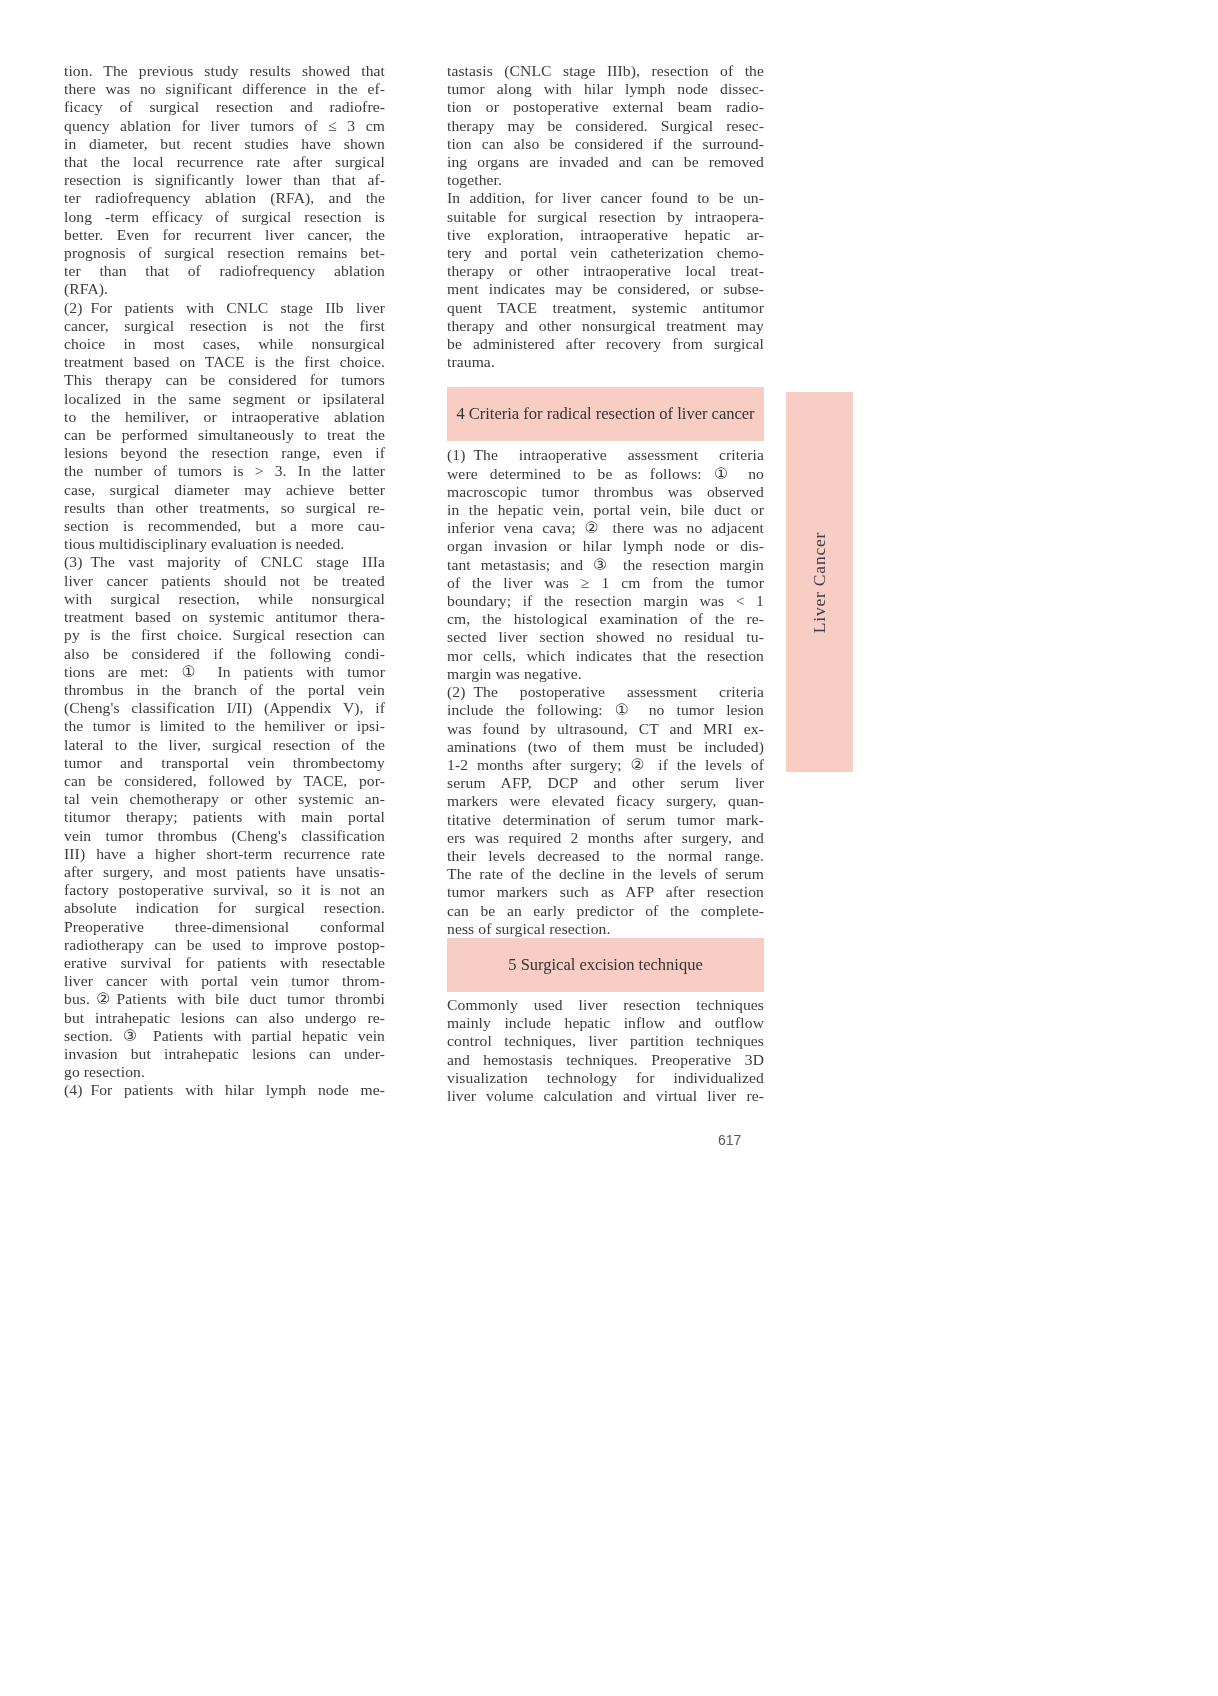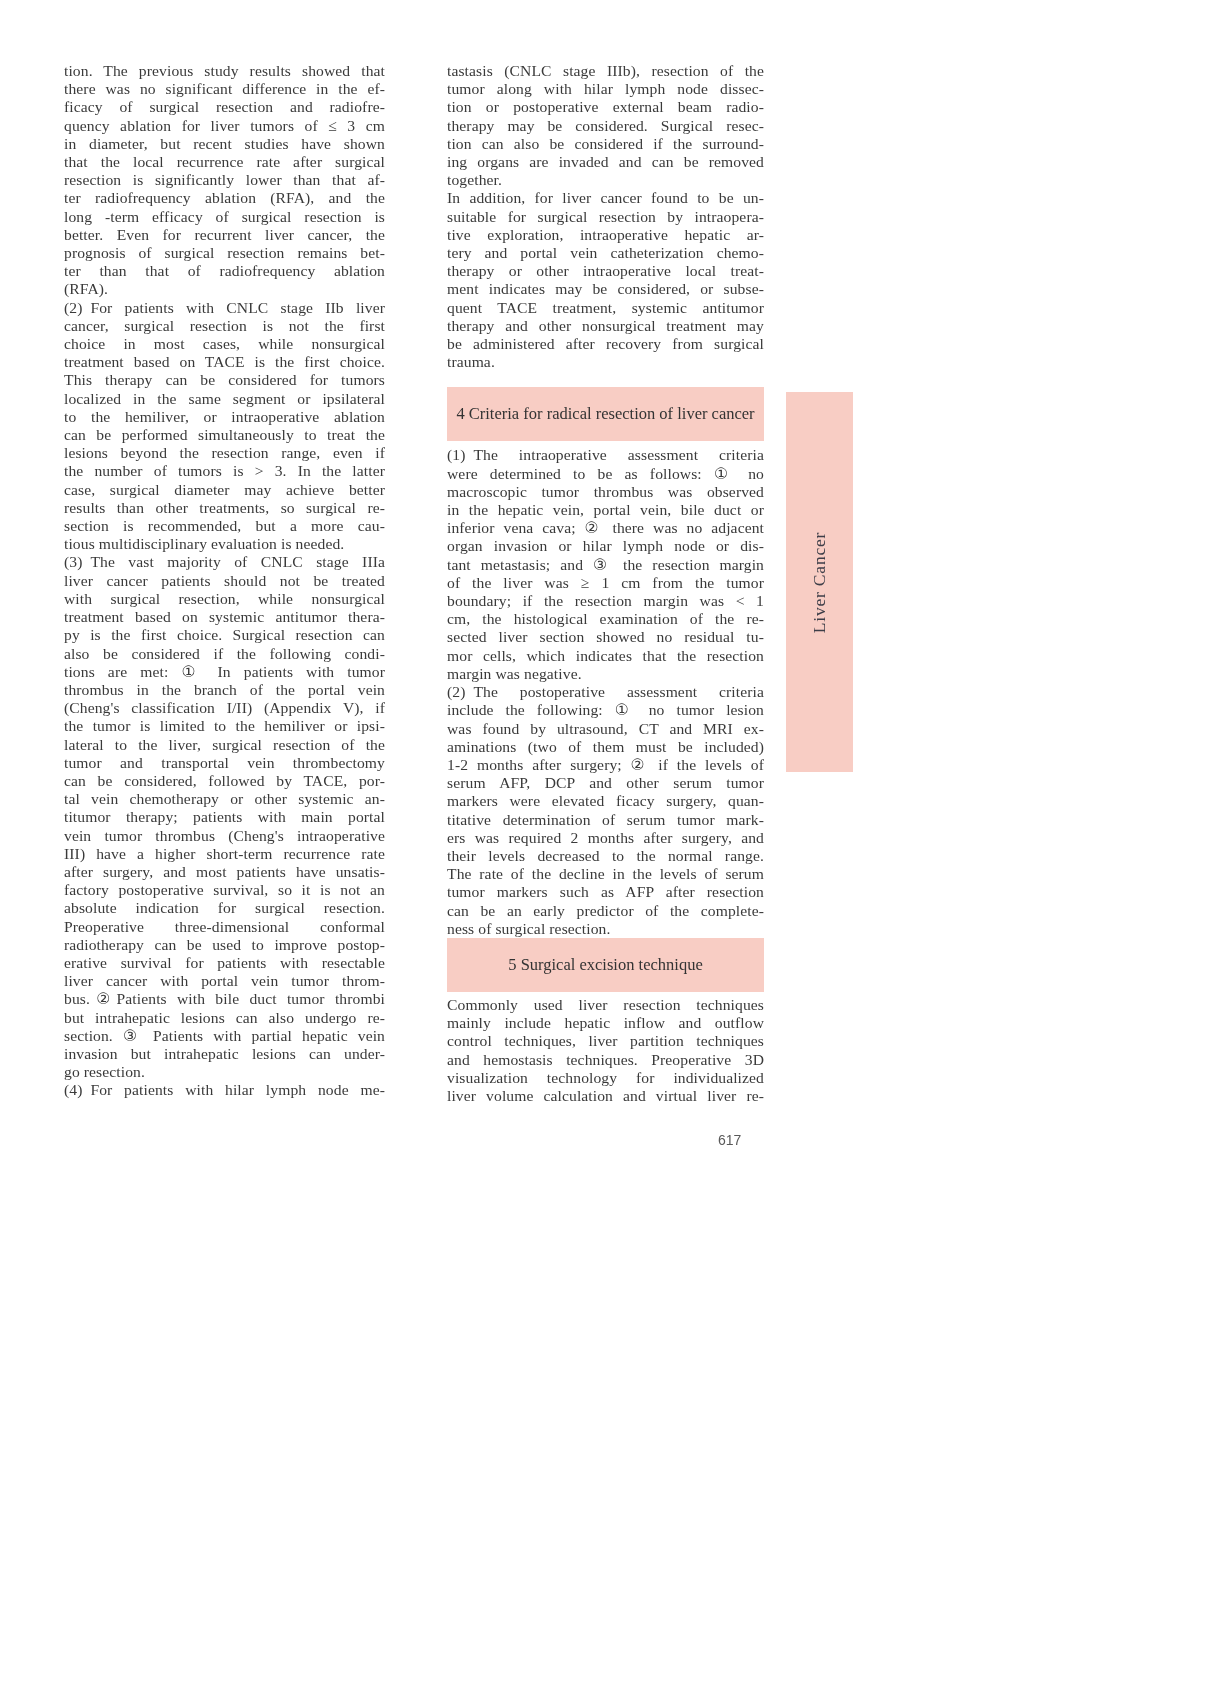--- a/index.html
+++ b/index.html
@@ -101,21 +101,21 @@
       <div class="line">also be considered if the following condi-</div>
       <div class="line">tions are met: ① In patients with tumor</div>
       <div class="line">thrombus in the branch of the portal vein</div>
       <div class="line">(Cheng's classification I/II) (Appendix V), if</div>
       <div class="line">the tumor is limited to the hemiliver or ipsi-</div>
       <div class="line">lateral to the liver, surgical resection of the</div>
       <div class="line">tumor and transportal vein thrombectomy</div>
       <div class="line">can be considered, followed by TACE, por-</div>
       <div class="line">tal vein chemotherapy or other systemic an-</div>
       <div class="line">titumor therapy; patients with main portal</div>
-      <div class="line">vein tumor thrombus (Cheng's intraoperative</div>
+      <div class="line">vein tumor thrombus (Cheng's classification</div>
       <div class="line">III) have a higher short-term recurrence rate</div>
       <div class="line">after surgery, and most patients have unsatis-</div>
       <div class="line">factory postoperative survival, so it is not an</div>
       <div class="line">absolute indication for surgical resection.</div>
       <div class="line">Preoperative three-dimensional conformal</div>
       <div class="line">radiotherapy can be used to improve postop-</div>
       <div class="line">erative survival for patients with resectable</div>
       <div class="line">liver cancer with portal vein tumor throm-</div>
       <div class="line">bus.②Patients with bile duct tumor thrombi</div>
       <div class="line">but intrahepatic lesions can also undergo re-</div>
@@ -155,21 +155,21 @@
       <div class="line">boundary; if the resection margin was &lt; 1</div>
       <div class="line">cm, the histological examination of the re-</div>
       <div class="line">sected liver section showed no residual tu-</div>
       <div class="line">mor cells, which indicates that the resection</div>
       <div class="line para-end">margin was negative.</div>
       <div class="line">(2) The postoperative assessment criteria</div>
       <div class="line">include the following: ① no tumor lesion</div>
       <div class="line">was found by ultrasound, CT and MRI ex-</div>
       <div class="line">aminations (two of them must be included)</div>
       <div class="line">1-2 months after surgery; ② if the levels of</div>
-      <div class="line">serum AFP, DCP and other serum tumor</div>
+      <div class="line">serum AFP, DCP and other serum liver</div>
       <div class="line">markers were elevated ficacy surgery, quan-</div>
       <div class="line">titative determination of serum tumor mark-</div>
       <div class="line">ers was required 2 months after surgery, and</div>
       <div class="line">their levels decreased to the normal range.</div>
       <div class="line">The rate of the decline in the levels of serum</div>
       <div class="line">tumor markers such as AFP after resection</div>
       <div class="line">can be an early predictor of the complete-</div>
       <div class="line para-end">ness of surgical resection.</div>
       <div class="section-header compact">5 Surgical excision technique</div>
       <div class="line">Commonly used liver resection techniques</div>

